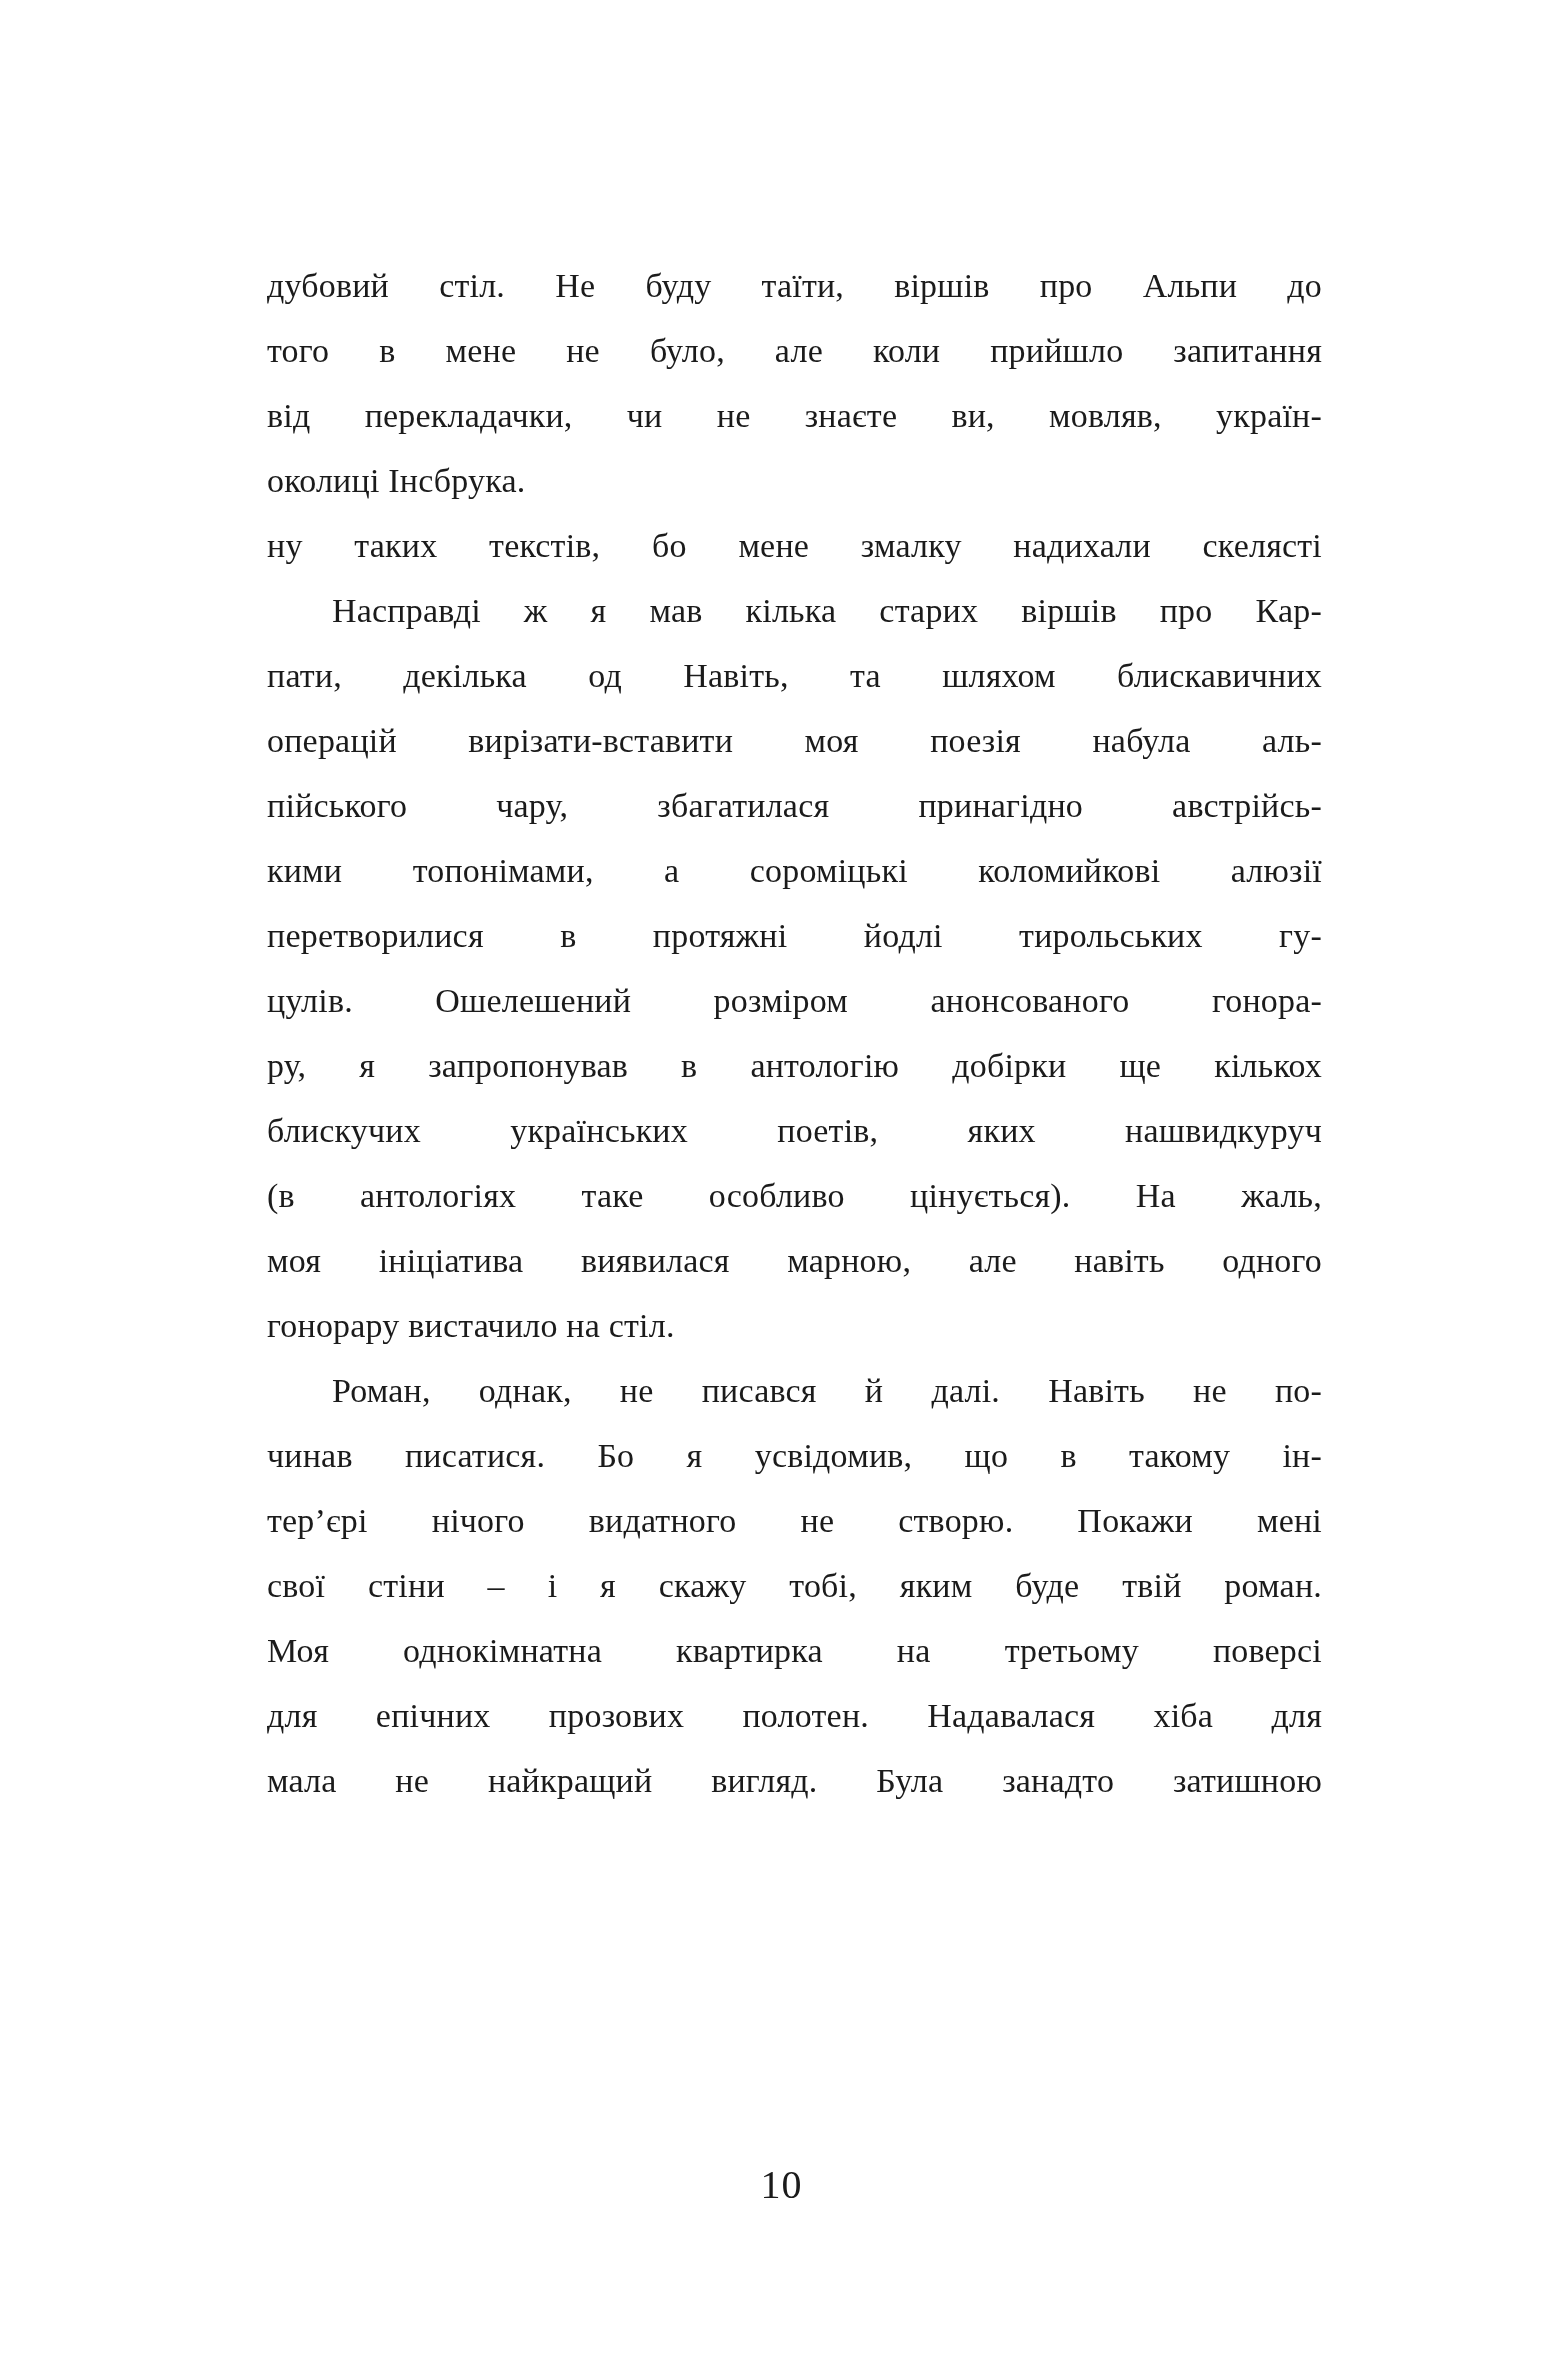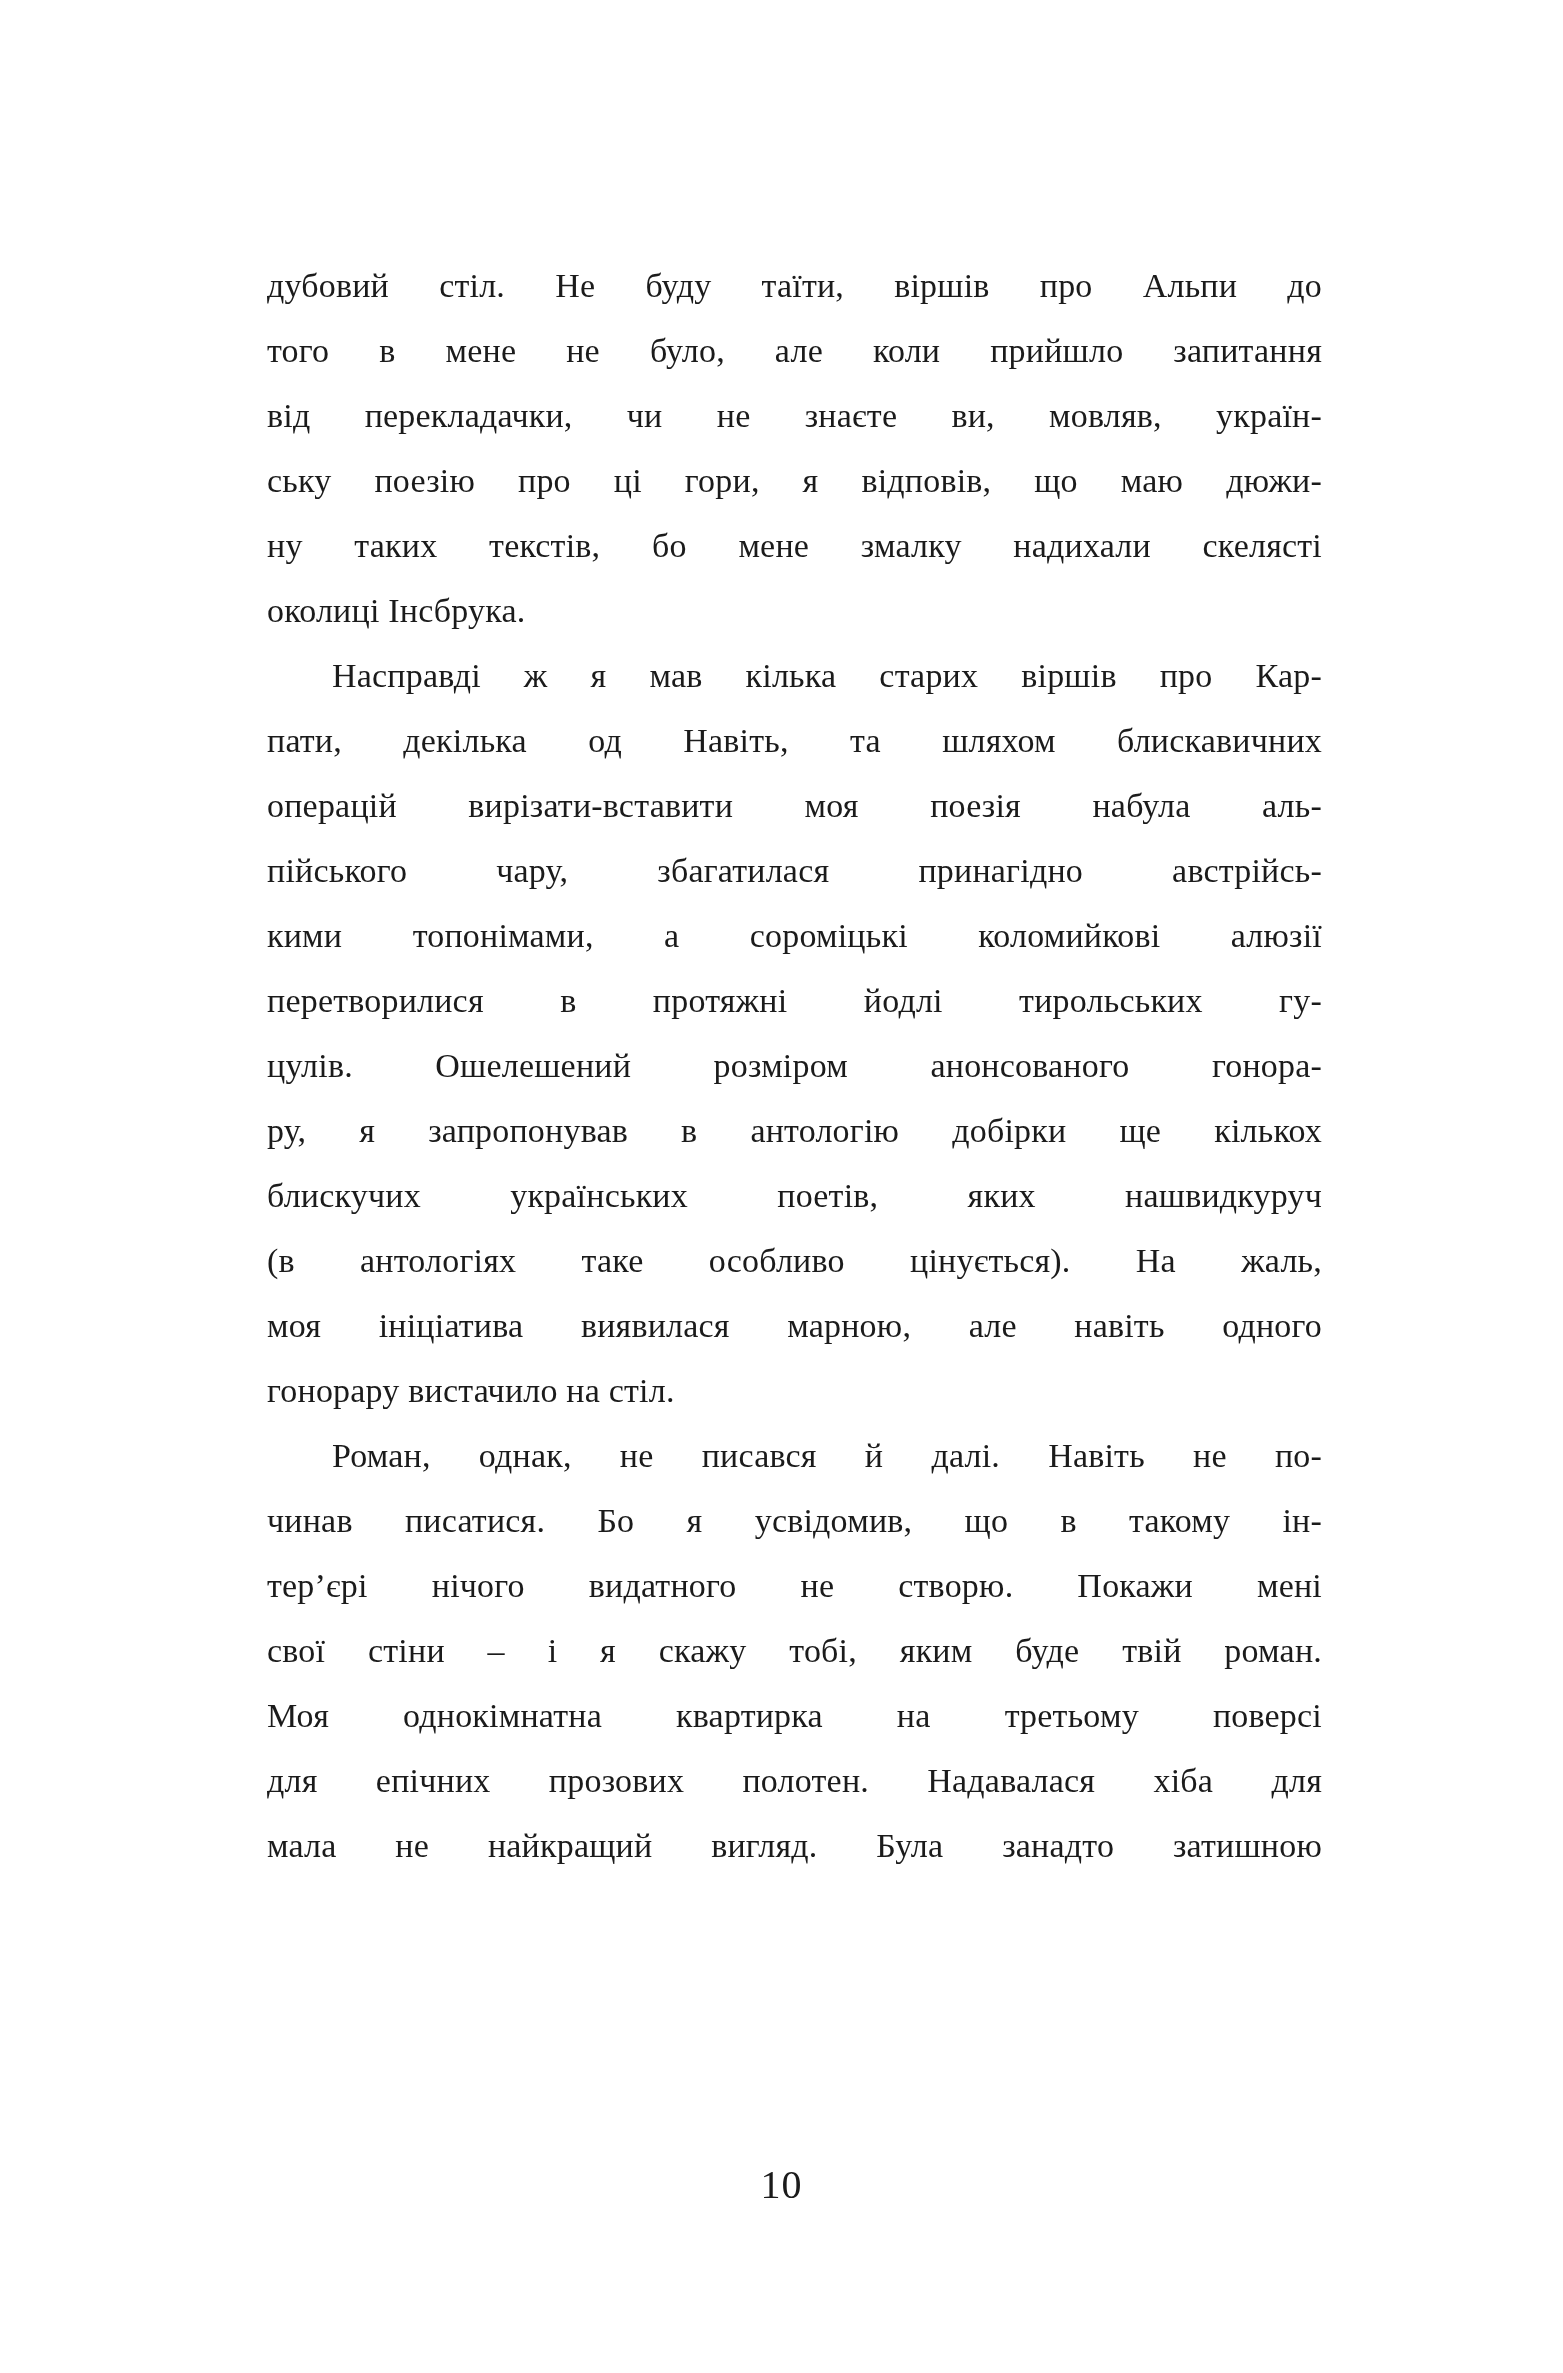--- a/index.html
+++ b/index.html
@@ -51,23 +51,22 @@
 </style>
 </head>
 <body>
 
 <main>
 
   <section class="text-block">
     <div class="line">дубовий стіл. Не буду таїти, віршів про Альпи до</div>
     <div class="line">того в мене не було, але коли прийшло запитання</div>
     <div class="line">від перекладачки, чи не знаєте ви, мовляв, україн-</div>
-    <div class="line">ську поезію про ці гори, я відповів, що маю дюжи-</div>
+    <div class="line para-end">околиці Інсбрука.</div>
     <div class="line">ну таких текстів, бо мене змалку надихали скелясті</div>
-    <div class="line para-end">околиці Інсбрука.</div>
     <div class="line indent">Насправді ж я мав кілька старих віршів про Кар-</div>
     <div class="line">пати, декілька од Навіть, та шляхом блискавичних</div>
     <div class="line">операцій вирізати-вставити моя поезія набула аль-</div>
     <div class="line">пійського чару, збагатилася принагідно австрійсь-</div>
     <div class="line">кими топонімами, а сороміцькі коломийкові алюзії</div>
     <div class="line">перетворилися в протяжні йодлі тирольських гу-</div>
     <div class="line">цулів. Ошелешений розміром анонсованого гонора-</div>
     <div class="line">ру, я запропонував в антологію добірки ще кількох</div>
     <div class="line">блискучих українських поетів, яких нашвидкуруч</div>
     <div class="line">(в антологіях таке особливо цінується). На жаль,</div>

